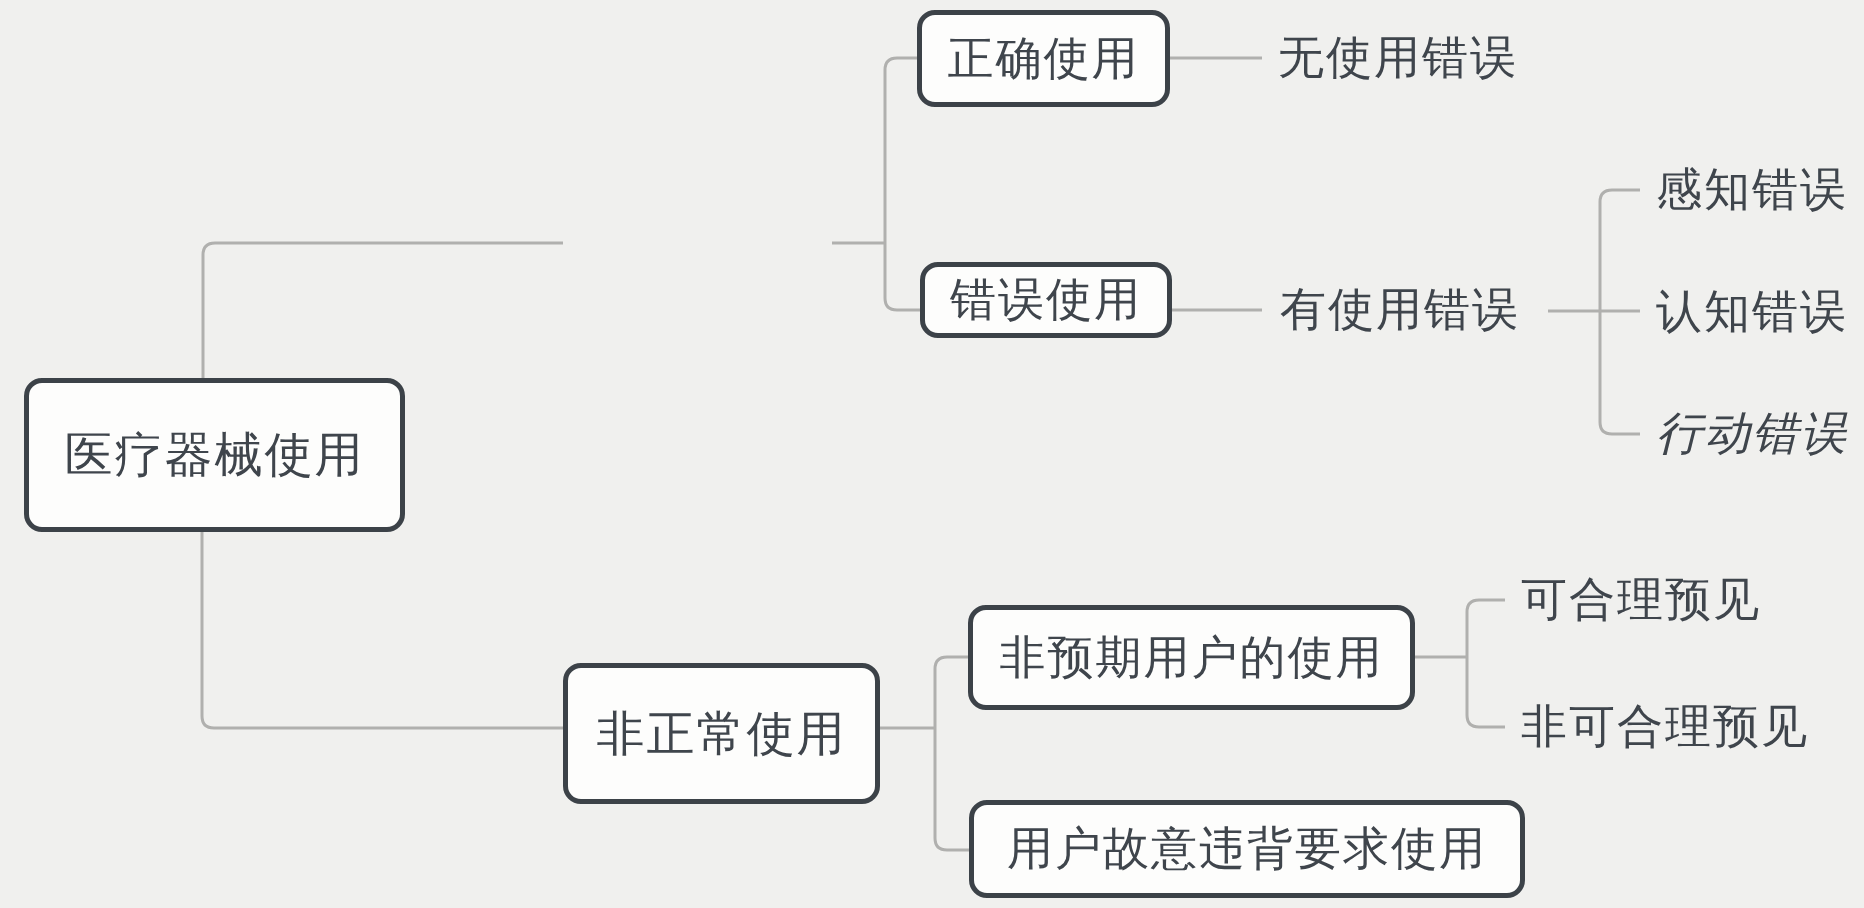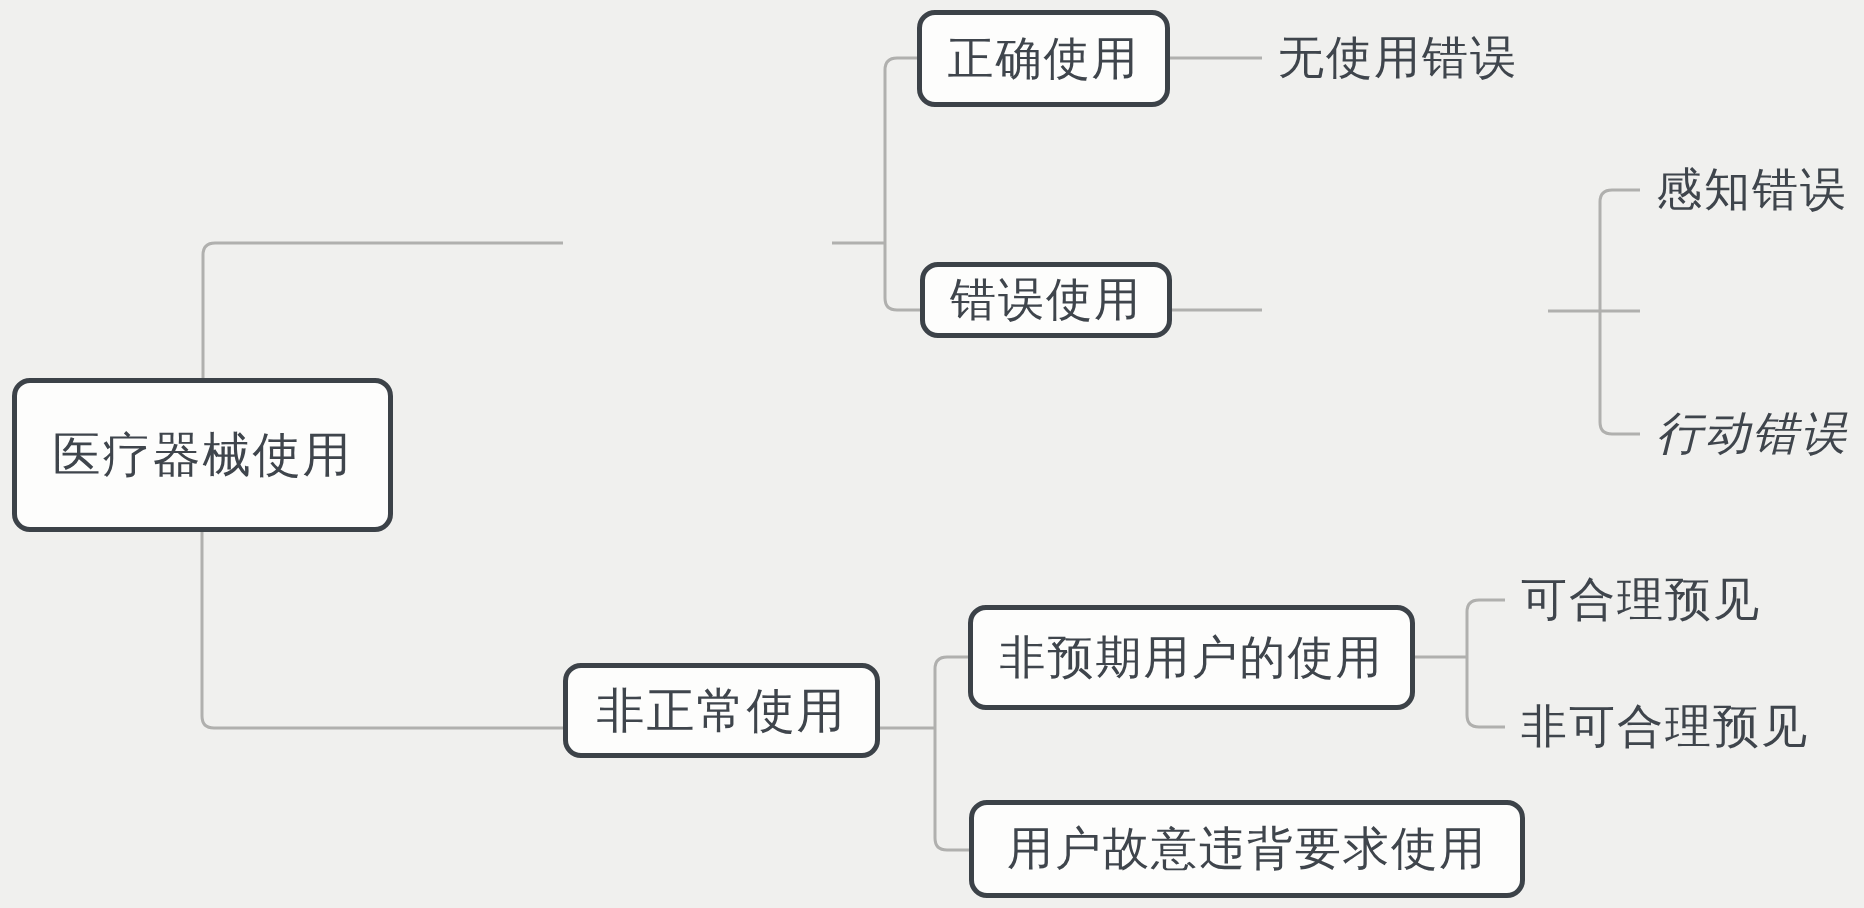--- a/index.html
+++ b/index.html
@@ -45,25 +45,25 @@
     border:5px solid var(--node-border);
     border-radius:18px;
   }
   .node.plain{
     justify-content:flex-start;
   }
   .fs48{font-size:48px;}
   .fs46{font-size:46px;}
 
   
-  .n-root{left:12px;top:378px;width:381px;height:154px;}
+  .n-root{left:24px;top:378px;width:381px;height:154px;}
   .n-normal{left:563px;top:178px;width:269px;height:127px;}
   .n-correct{left:917px;top:10px;width:253px;height:97px;}
   .n-wrong{left:920px;top:262px;width:252px;height:76px;}
-  .n-abnormal{left:563px;top:663px;width:317px;height:95px;}
+  .n-abnormal{left:563px;top:663px;width:317px;height:141px;}
   .n-unintended{left:968px;top:605px;width:447px;height:105px;}
   .n-violate{left:969px;top:800px;width:556px;height:98px;}
 
   
   .n-nouse{left:1278px;top:30px;height:56px;}
   .n-hasuse{left:1280px;top:282px;height:56px;}
   .n-perception{left:1656px;top:162px;height:56px;}
   .n-cognition{left:1656px;top:284px;height:56px;}
   .n-action{left:1656px;top:406px;height:56px;font-style:italic;}
   .n-foreseeable{left:1521px;top:572px;height:56px;}
@@ -87,23 +87,25 @@
 
   <div class="node box fs48 n-root">医疗器械使用</div>
 
 
   <div class="node plain fs46 n-nouse">无使用错误</div>
 
   <div class="node box fs46 n-correct">正确使用</div>
 
   <div class="node box fs46 n-wrong">错误使用</div>
 
+  <div class="node plain fs46 n-hasuse">有使用错误</div>
 
   <div class="node plain fs46 n-perception">感知错误</div>
 
+  <div class="node plain fs46 n-cognition">认知错误</div>
 
   <div class="node plain fs46 n-action">行动错误</div>
 
   <div class="node box fs48 n-abnormal">非正常使用</div>
 
   <div class="node box fs46 n-unintended">非预期用户的使用</div>
 
   <div class="node plain fs46 n-foreseeable">可合理预见</div>
 
   <div class="node plain fs46 n-notforeseeable">非可合理预见</div>

